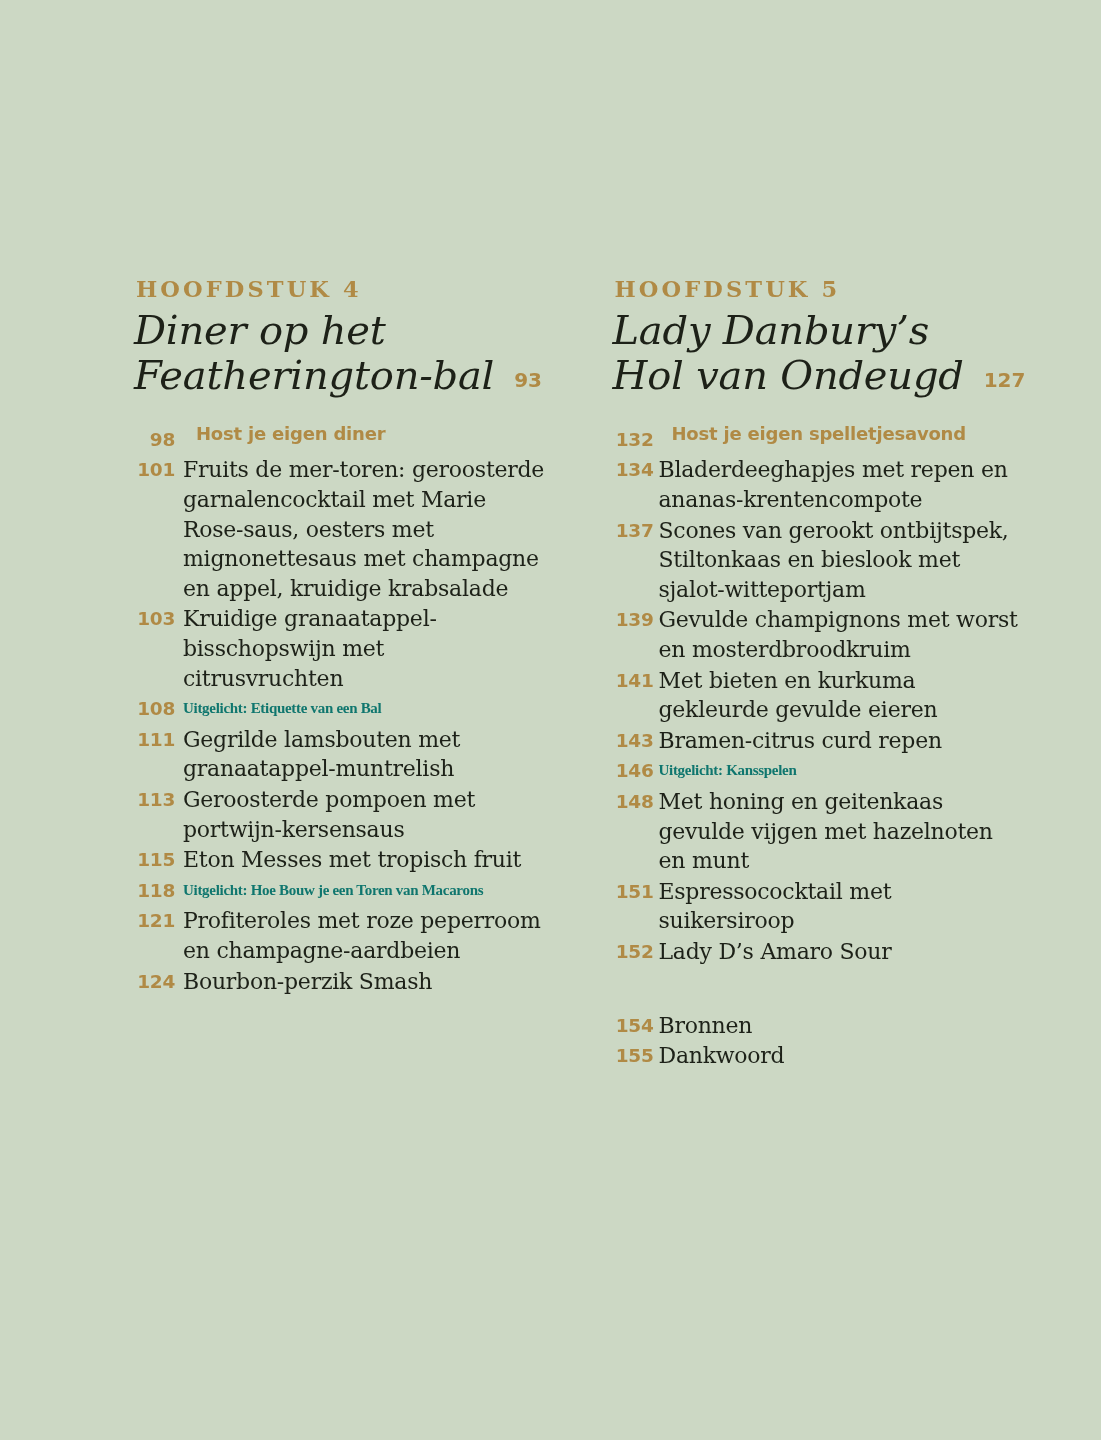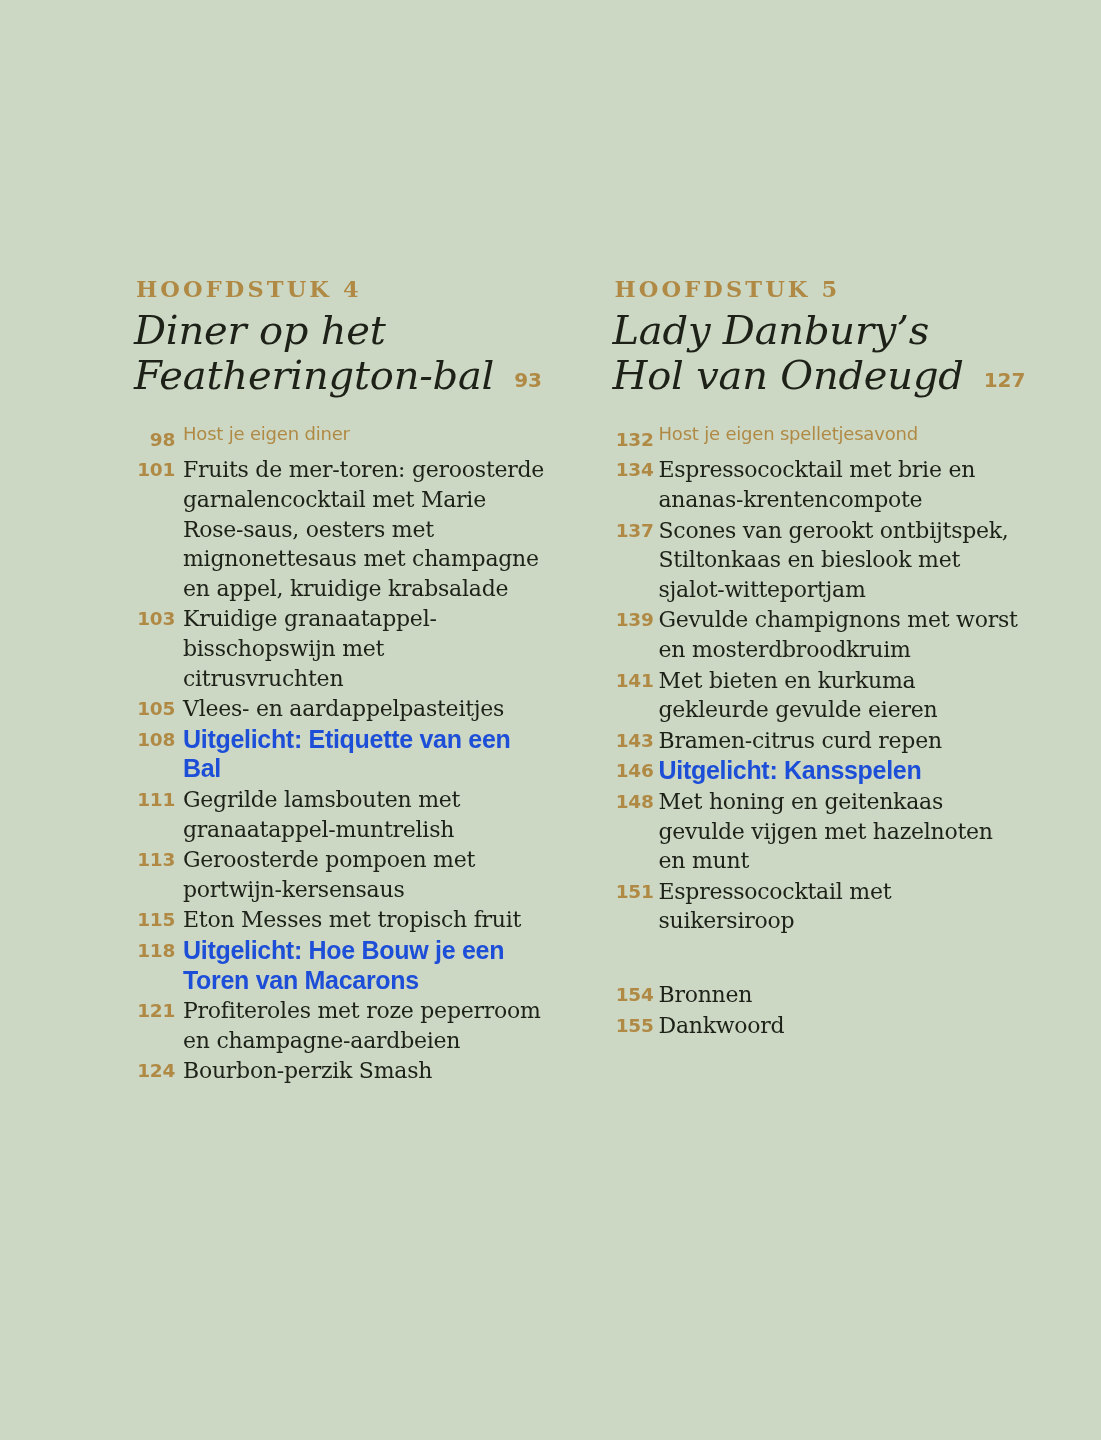--- a/index.html
+++ b/index.html
@@ -112,36 +112,37 @@
     font-family: "DejaVu Serif", "Liberation Serif", serif;
     font-size: 22px;
     line-height: 29.6px;
     color: #1d2118;
     letter-spacing: -0.25px;
   }
 
   
   .entry.kind-host .entry-text {
     font-family: "DejaVu Sans", "Liberation Sans", sans-serif;
-    font-weight: normal;
+    font-weight: bold;
     font-size: 18px;
     color: #b08a45;
     letter-spacing: -0.2px;
+    margin-left: 13px;
   }
   .entry.kind-host .entry-page {
     font-size: 18.5px;
     margin-top: 6px;
   }
 
   
   .entry.kind-feature .entry-text {
-    font-family: Liberation Sans, sans-serif;
-    font-weight: bold;
-    font-size: 25px;
-    color: #1d4ed8;
+    font-family: Liberation Serif, serif;
+    font-weight: bold;
+    font-size: 15px;
+    color: #0f766e;
     letter-spacing: -0.3px;
     line-height: 29.6px;
   }
 
   
   .toc-column.right .entry-text {
     padding-left: 5px;
   }
   .toc-column.right .entry.kind-host .entry-text {
     padding-left: 5px;
@@ -167,24 +168,20 @@
             <span class="entry-text">Host je eigen diner</span>
           </li>
           <li class="entry kind-recipe">
             <span class="entry-page">101</span>
             <span class="entry-text">Fruits de mer-toren: geroosterde garnalencocktail met Marie Rose-saus, oesters met mignonettesaus met champagne en appel, kruidige krabsalade</span>
           </li>
           <li class="entry kind-recipe">
             <span class="entry-page">103</span>
             <span class="entry-text">Kruidige granaatappel-bisschopswijn met citrusvruchten</span>
           </li>
-          <li class="entry kind-recipe">
-            <span class="entry-page">105</span>
-            <span class="entry-text">Vlees- en aardappelpasteitjes</span>
-          </li>
           <li class="entry kind-feature">
             <span class="entry-page">108</span>
             <span class="entry-text">Uitgelicht: Etiquette van een Bal</span>
           </li>
           <li class="entry kind-recipe">
             <span class="entry-page">111</span>
             <span class="entry-text">Gegrilde lamsbouten met granaatappel-muntrelish</span>
           </li>
           <li class="entry kind-recipe">
             <span class="entry-page">113</span>
@@ -217,21 +214,21 @@
           <span>Hol van Ondeugd</span><span class="chapter-page">127</span>
         </span>
       </h2>
       <ul class="entry-list">
           <li class="entry kind-host">
             <span class="entry-page">132</span>
             <span class="entry-text">Host je eigen spelletjesavond</span>
           </li>
           <li class="entry kind-recipe">
             <span class="entry-page">134</span>
-            <span class="entry-text">Espressococktail met brie en ananas-krentencompote</span>
+            <span class="entry-text">Bladerdeeghapjes met repen en ananas-krentencompote</span>
           </li>
           <li class="entry kind-recipe">
             <span class="entry-page">137</span>
             <span class="entry-text">Scones van gerookt ontbijtspek, Stiltonkaas en bieslook met sjalot-witteportjam</span>
           </li>
           <li class="entry kind-recipe">
             <span class="entry-page">139</span>
             <span class="entry-text">Gevulde champignons met worst en mosterdbroodkruim</span>
           </li>
           <li class="entry kind-recipe">
@@ -247,20 +244,24 @@
             <span class="entry-text">Uitgelicht: Kansspelen</span>
           </li>
           <li class="entry kind-recipe">
             <span class="entry-page">148</span>
             <span class="entry-text">Met honing en geitenkaas gevulde vijgen met hazelnoten en munt</span>
           </li>
           <li class="entry kind-recipe">
             <span class="entry-page">151</span>
             <span class="entry-text">Espressococktail met suikersiroop</span>
           </li>
+          <li class="entry kind-recipe">
+            <span class="entry-page">152</span>
+            <span class="entry-text">Lady D’s Amaro Sour</span>
+          </li>
           <li class="entry kind-recipe spacer-before">
             <span class="entry-page">154</span>
             <span class="entry-text">Bronnen</span>
           </li>
           <li class="entry kind-recipe">
             <span class="entry-page">155</span>
             <span class="entry-text">Dankwoord</span>
           </li>
         </ul>
     </div>

